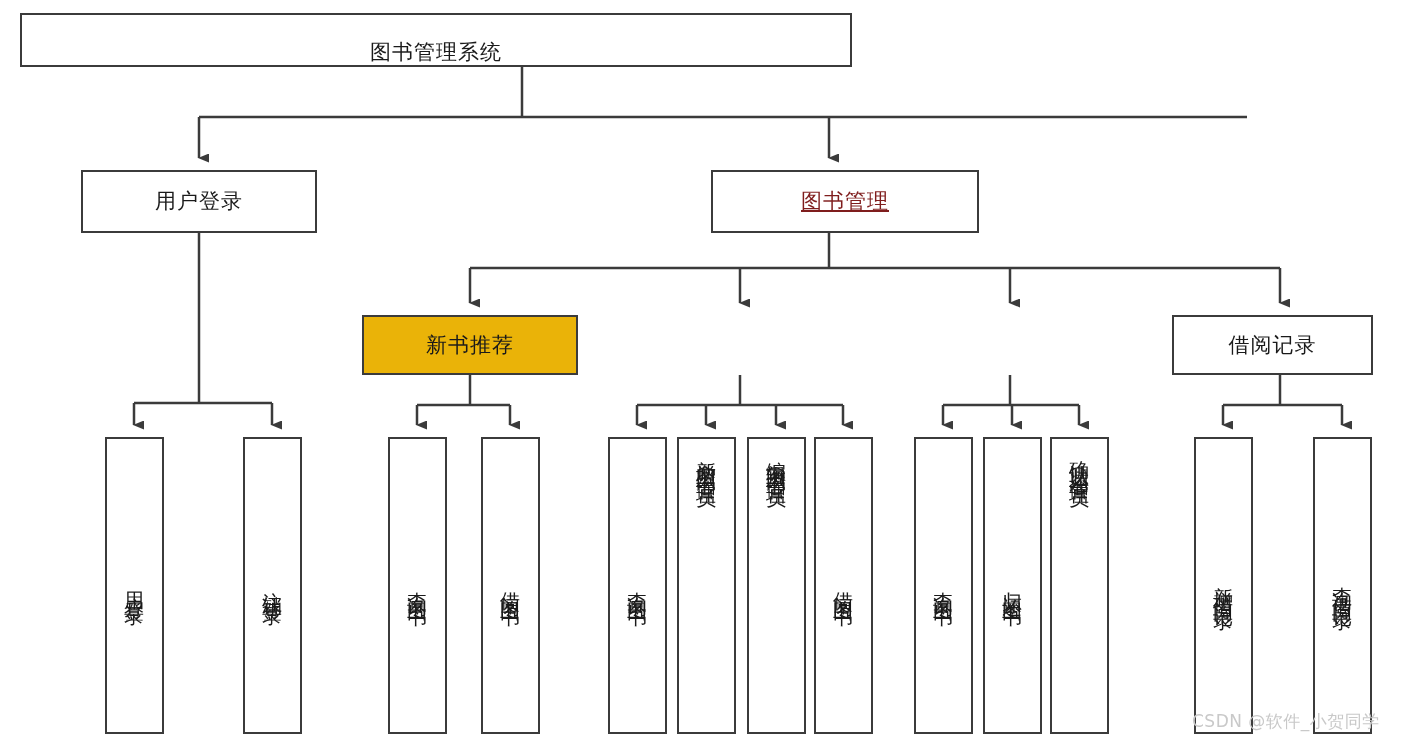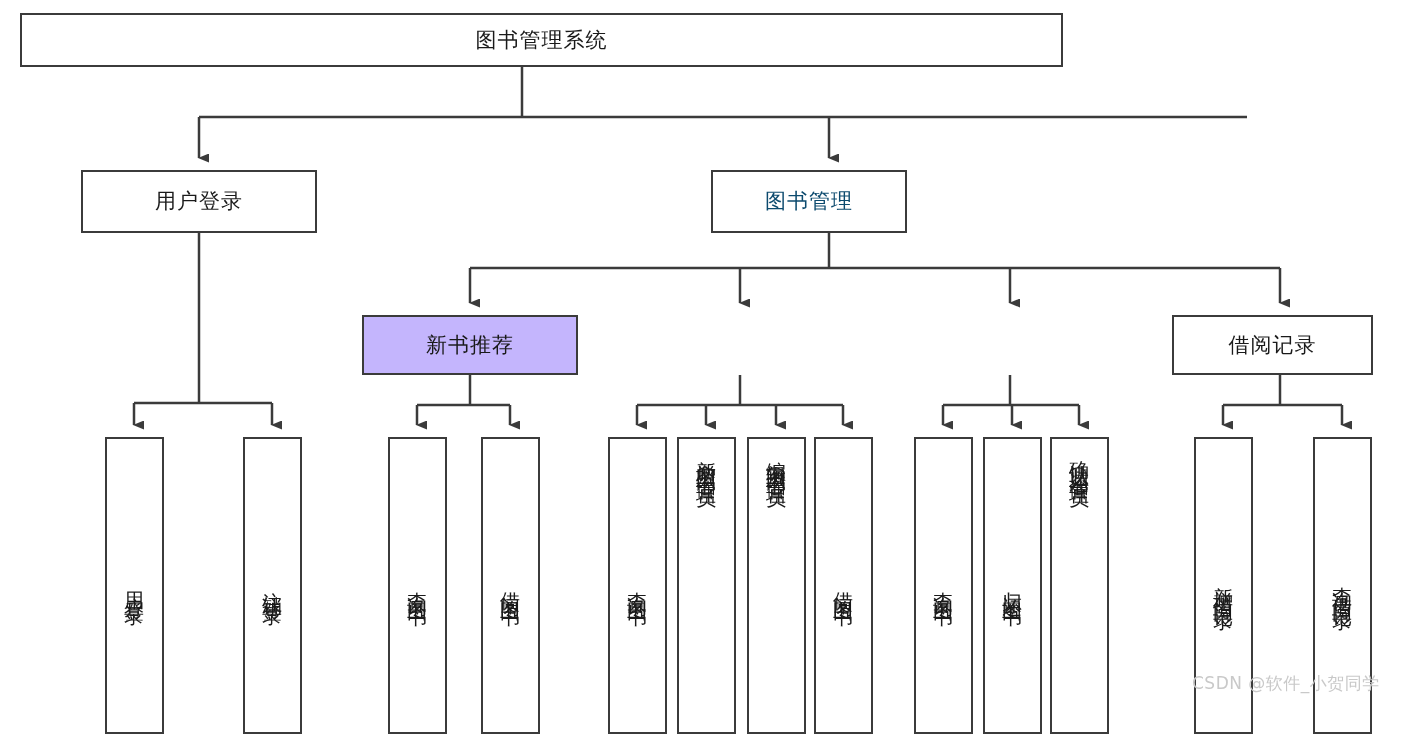--- a/index.html
+++ b/index.html
@@ -120,32 +120,32 @@
       <path d="M1012,405 L1012,425" marker-end="url(#arrowhead)"></path>
       <path d="M1079,405 L1079,425" marker-end="url(#arrowhead)"></path>
 
       <path d="M1280,375 L1280,405"></path>
       <path d="M1223,405 L1342,405"></path>
       <path d="M1223,405 L1223,425" marker-end="url(#arrowhead)"></path>
       <path d="M1342,405 L1342,425" marker-end="url(#arrowhead)"></path>
     </g>
   </svg>
 
-  <div class="node" style="left: 20px; top: 13px; width: 1043px; height: 54px; border-color: rgb(59, 59, 59); background: rgb(255, 255, 255); color: rgb(26, 26, 26);">
+  <div class="node" style="left: 20px; top: 13px; width: 832px; height: 54px; border-color: rgb(59, 59, 59); background: rgb(255, 255, 255); color: rgb(26, 26, 26); align-items: flex-end;">
     <span class="label">图书管理系统</span>
   </div>
 
   <div class="node" style="left: 81px; top: 170px; width: 236px; height: 63px; border-color: rgb(59, 59, 59); background: rgb(255, 255, 255); color: rgb(26, 26, 26);">
     <span class="label">用户登录</span>
   </div>
-  <div class="node" style="left: 711px; top: 170px; width: 196px; height: 63px; border-color: rgb(59, 59, 59); background: rgb(255, 255, 255); color: #0c4a6e;">
+  <div class="node" style="left: 711px; top: 170px; width: 268px; height: 63px; border-color: rgb(59, 59, 59); background: rgb(255, 255, 255); color: #7f1d1d; text-decoration: underline;">
     <span class="label">图书管理</span>
   </div>
 
-  <div class="node" style="left: 362px; top: 315px; width: 216px; height: 60px; border-color: rgb(59, 59, 59); background: #c4b5fd; color: rgb(26, 26, 26);">
+  <div class="node" style="left: 362px; top: 315px; width: 216px; height: 60px; border-color: rgb(59, 59, 59); background: #eab308; color: rgb(26, 26, 26);">
     <span class="label">新书推荐</span>
   </div>
   <div class="node" style="left: 1172px; top: 315px; width: 201px; height: 60px; border-color: rgb(59, 59, 59); background: rgb(255, 255, 255); color: rgb(26, 26, 26);">
     <span class="label">借阅记录</span>
   </div>
 
   <div class="node vertical" style="left: 105px; top: 437px; width: 59px; height: 297px; border-color: rgb(59, 59, 59); background: rgb(255, 255, 255); color: rgb(26, 26, 26);">
     <span class="label">用户登录</span>
   </div>
   <div class="node vertical" style="left: 243px; top: 437px; width: 59px; height: 297px; border-color: rgb(59, 59, 59); background: rgb(255, 255, 255); color: rgb(26, 26, 26);">
@@ -178,15 +178,15 @@
   <div class="node vertical tall toptext" style="left: 1050px; top: 437px; width: 59px; height: 297px; border-color: rgb(59, 59, 59); background: rgb(255, 255, 255); color: rgb(26, 26, 26);">
     <span class="label">确认归还（管理员）</span>
   </div>
   <div class="node vertical" style="left: 1194px; top: 437px; width: 59px; height: 297px; border-color: rgb(59, 59, 59); background: rgb(255, 255, 255); color: rgb(26, 26, 26);">
     <span class="label">新增借阅记录</span>
   </div>
   <div class="node vertical" style="left: 1313px; top: 437px; width: 59px; height: 297px; border-color: rgb(59, 59, 59); background: rgb(255, 255, 255); color: rgb(26, 26, 26);">
     <span class="label">查询借阅记录</span>
   </div>
 
-  <div class="watermark" style="left: 1192px; top: 672px; color: rgb(201, 201, 201);">CSDN @软件_小贺同学</div>
+  <div class="watermark" style="left: 1192px; top: 710px; color: rgb(201, 201, 201);">CSDN @软件_小贺同学</div>
 
 </div>
 
 </body></html>

